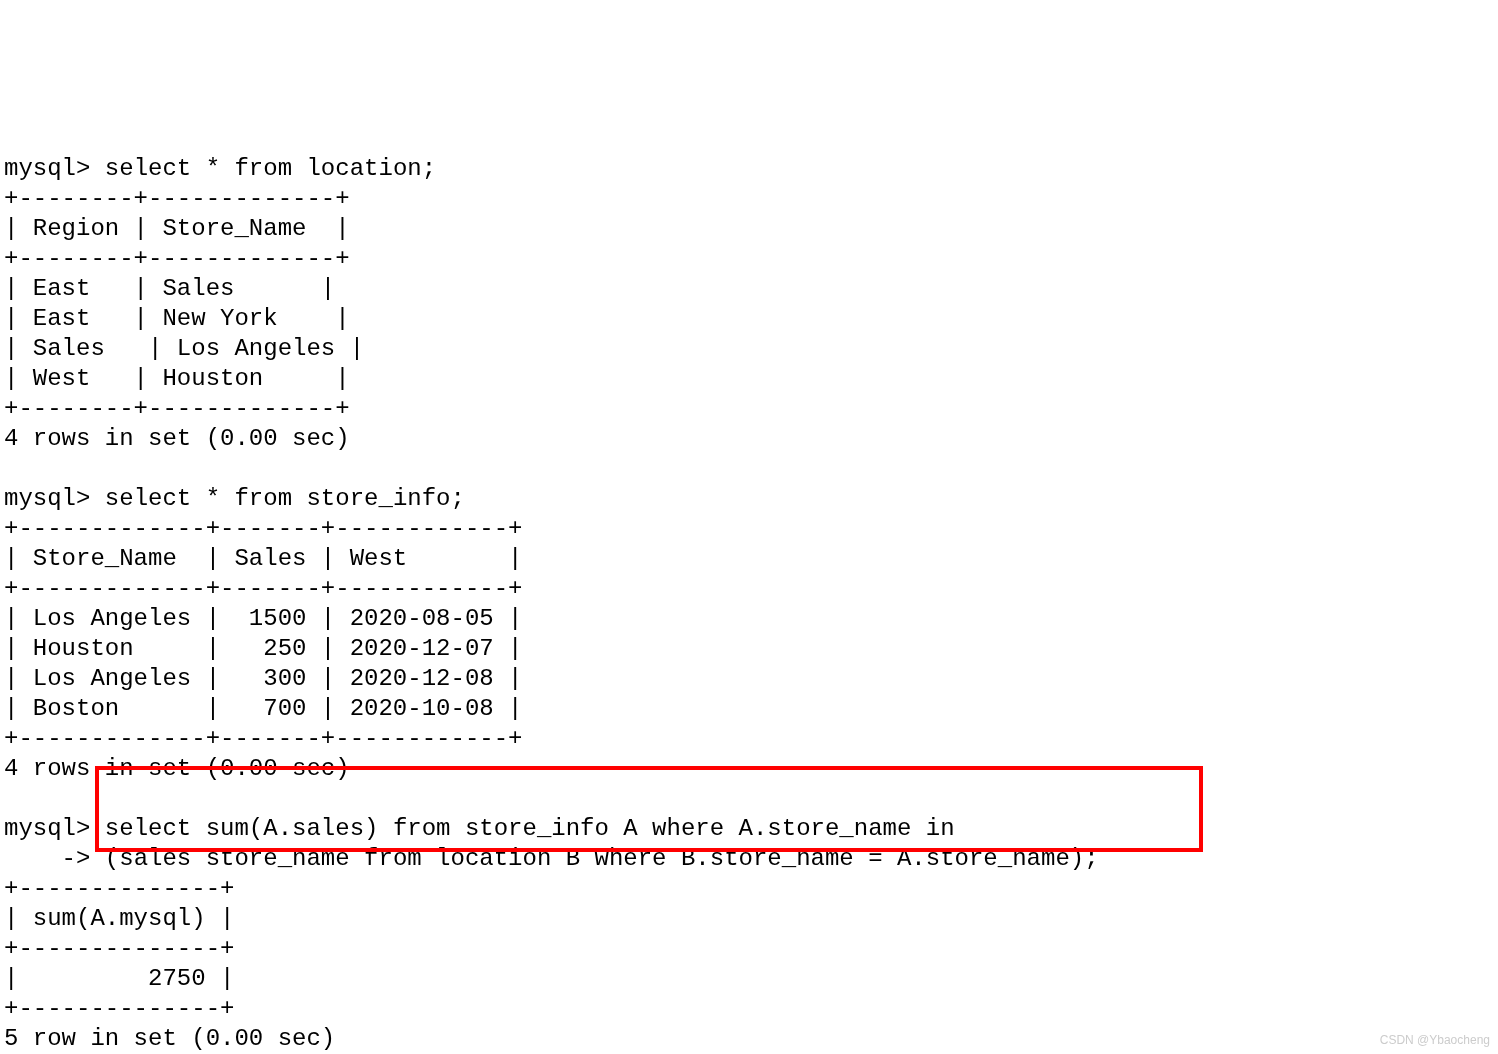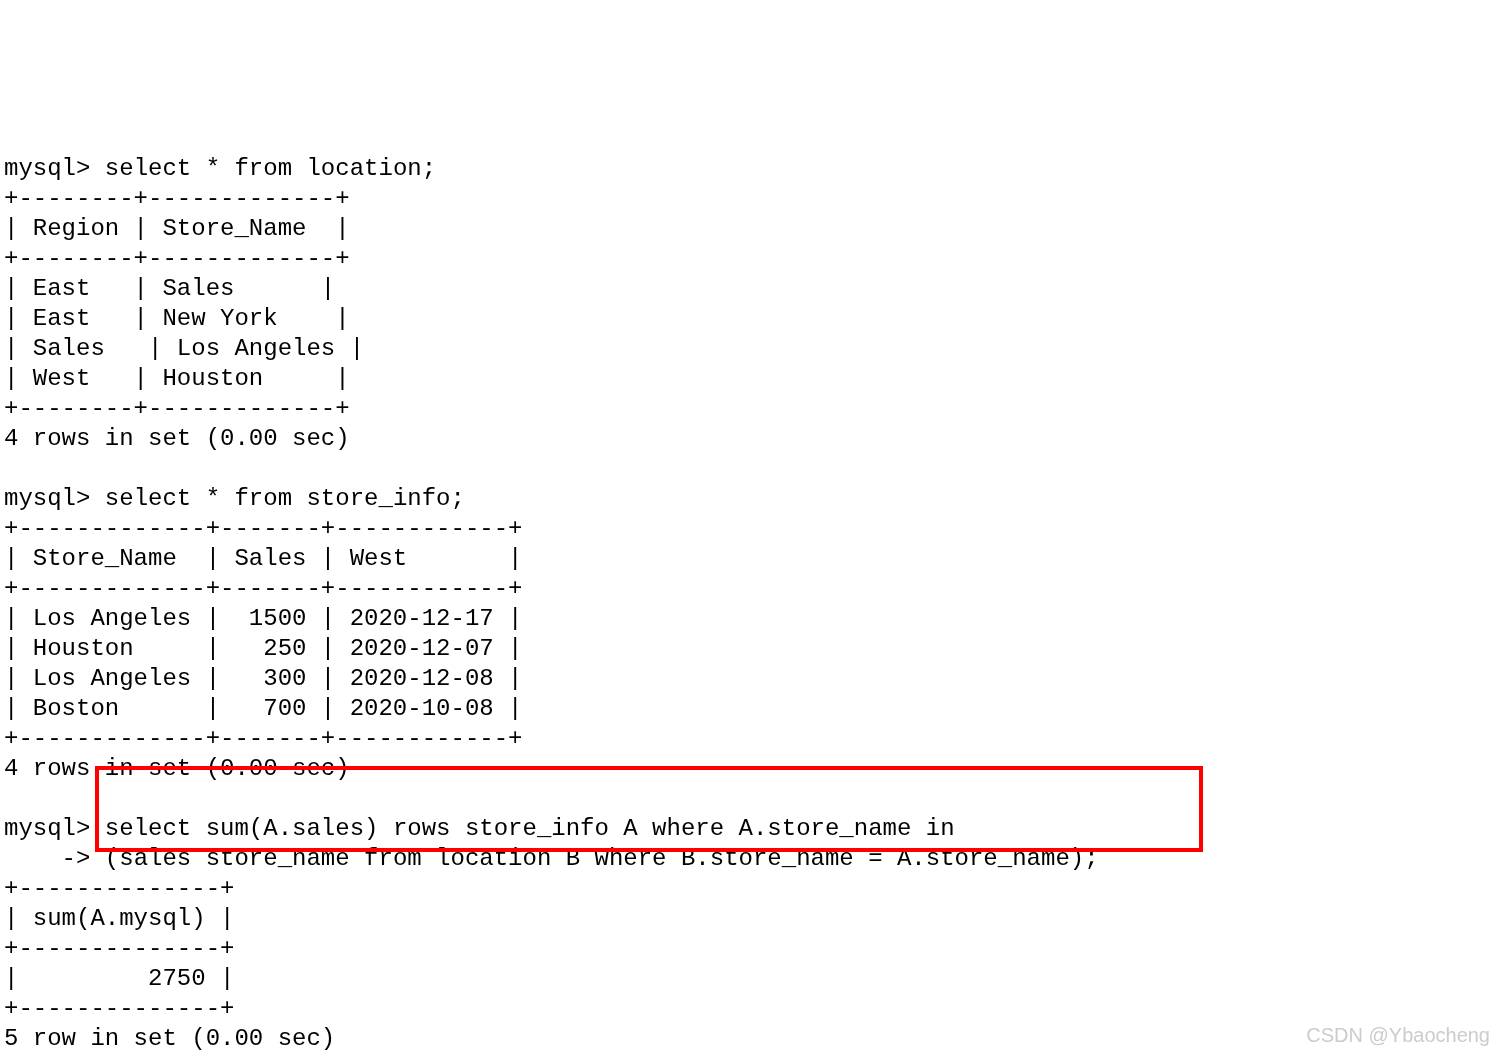--- a/index.html
+++ b/index.html
@@ -18,21 +18,21 @@
     .highlight-box {
       position: absolute;
       border: 4px solid #ff0000;
       pointer-events: none;
     }
     .watermark {
       position: fixed;
       bottom: 6px;
       right: 8px;
       font-family: Arial, sans-serif;
-      font-size: 20px;
+      font-size: 12px;
       color: #cccccc;
     }
   </style>
 </head>
 <body>
 
 
 
 <div class="terminal">
 <span>mysql&gt; </span><span>select * from location;</span>
@@ -43,28 +43,28 @@
 <span>| East   | New York    |</span>
 <span>| Sales   | Los Angeles |</span>
 <span>| West   | Houston     |</span>
 <span>+--------+-------------+</span>
 <span>4 rows in set (0.00 sec)</span>
 
 <span>mysql&gt; </span><span>select * from store_info;</span>
 <span>+-------------+-------+------------+</span>
 <span>| Store_Name  | Sales | West       |</span>
 <span>+-------------+-------+------------+</span>
-<span>| Los Angeles |  1500 | 2020-12-17 |</span>
+<span>| Los Angeles |  1500 | 2020-08-05 |</span>
 <span>| Houston     |   250 | 2020-12-07 |</span>
 <span>| Los Angeles |   300 | 2020-12-08 |</span>
 <span>| Boston      |   700 | 2020-10-08 |</span>
 <span>+-------------+-------+------------+</span>
 <span>4 rows in set (0.00 sec)</span>
 
-<span>mysql&gt; </span><span>select sum(A.sales) rows store_info A where A.store_name in</span>
+<span>mysql&gt; </span><span>select sum(A.sales) from store_info A where A.store_name in</span>
 <span>    -&gt; </span><span>(sales store_name from location B where B.store_name = A.store_name);</span>
 <span>+--------------+</span>
 <span>| sum(A.mysql) |</span>
 <span>+--------------+</span>
 <span>|         2750 |</span>
 <span>+--------------+</span>
 <span>5 row in set (0.00 sec)</span>
 <div class="highlight-box" style="top:642px;left:91px;width:1100px;height:78px;"></div>
 </div>
 

